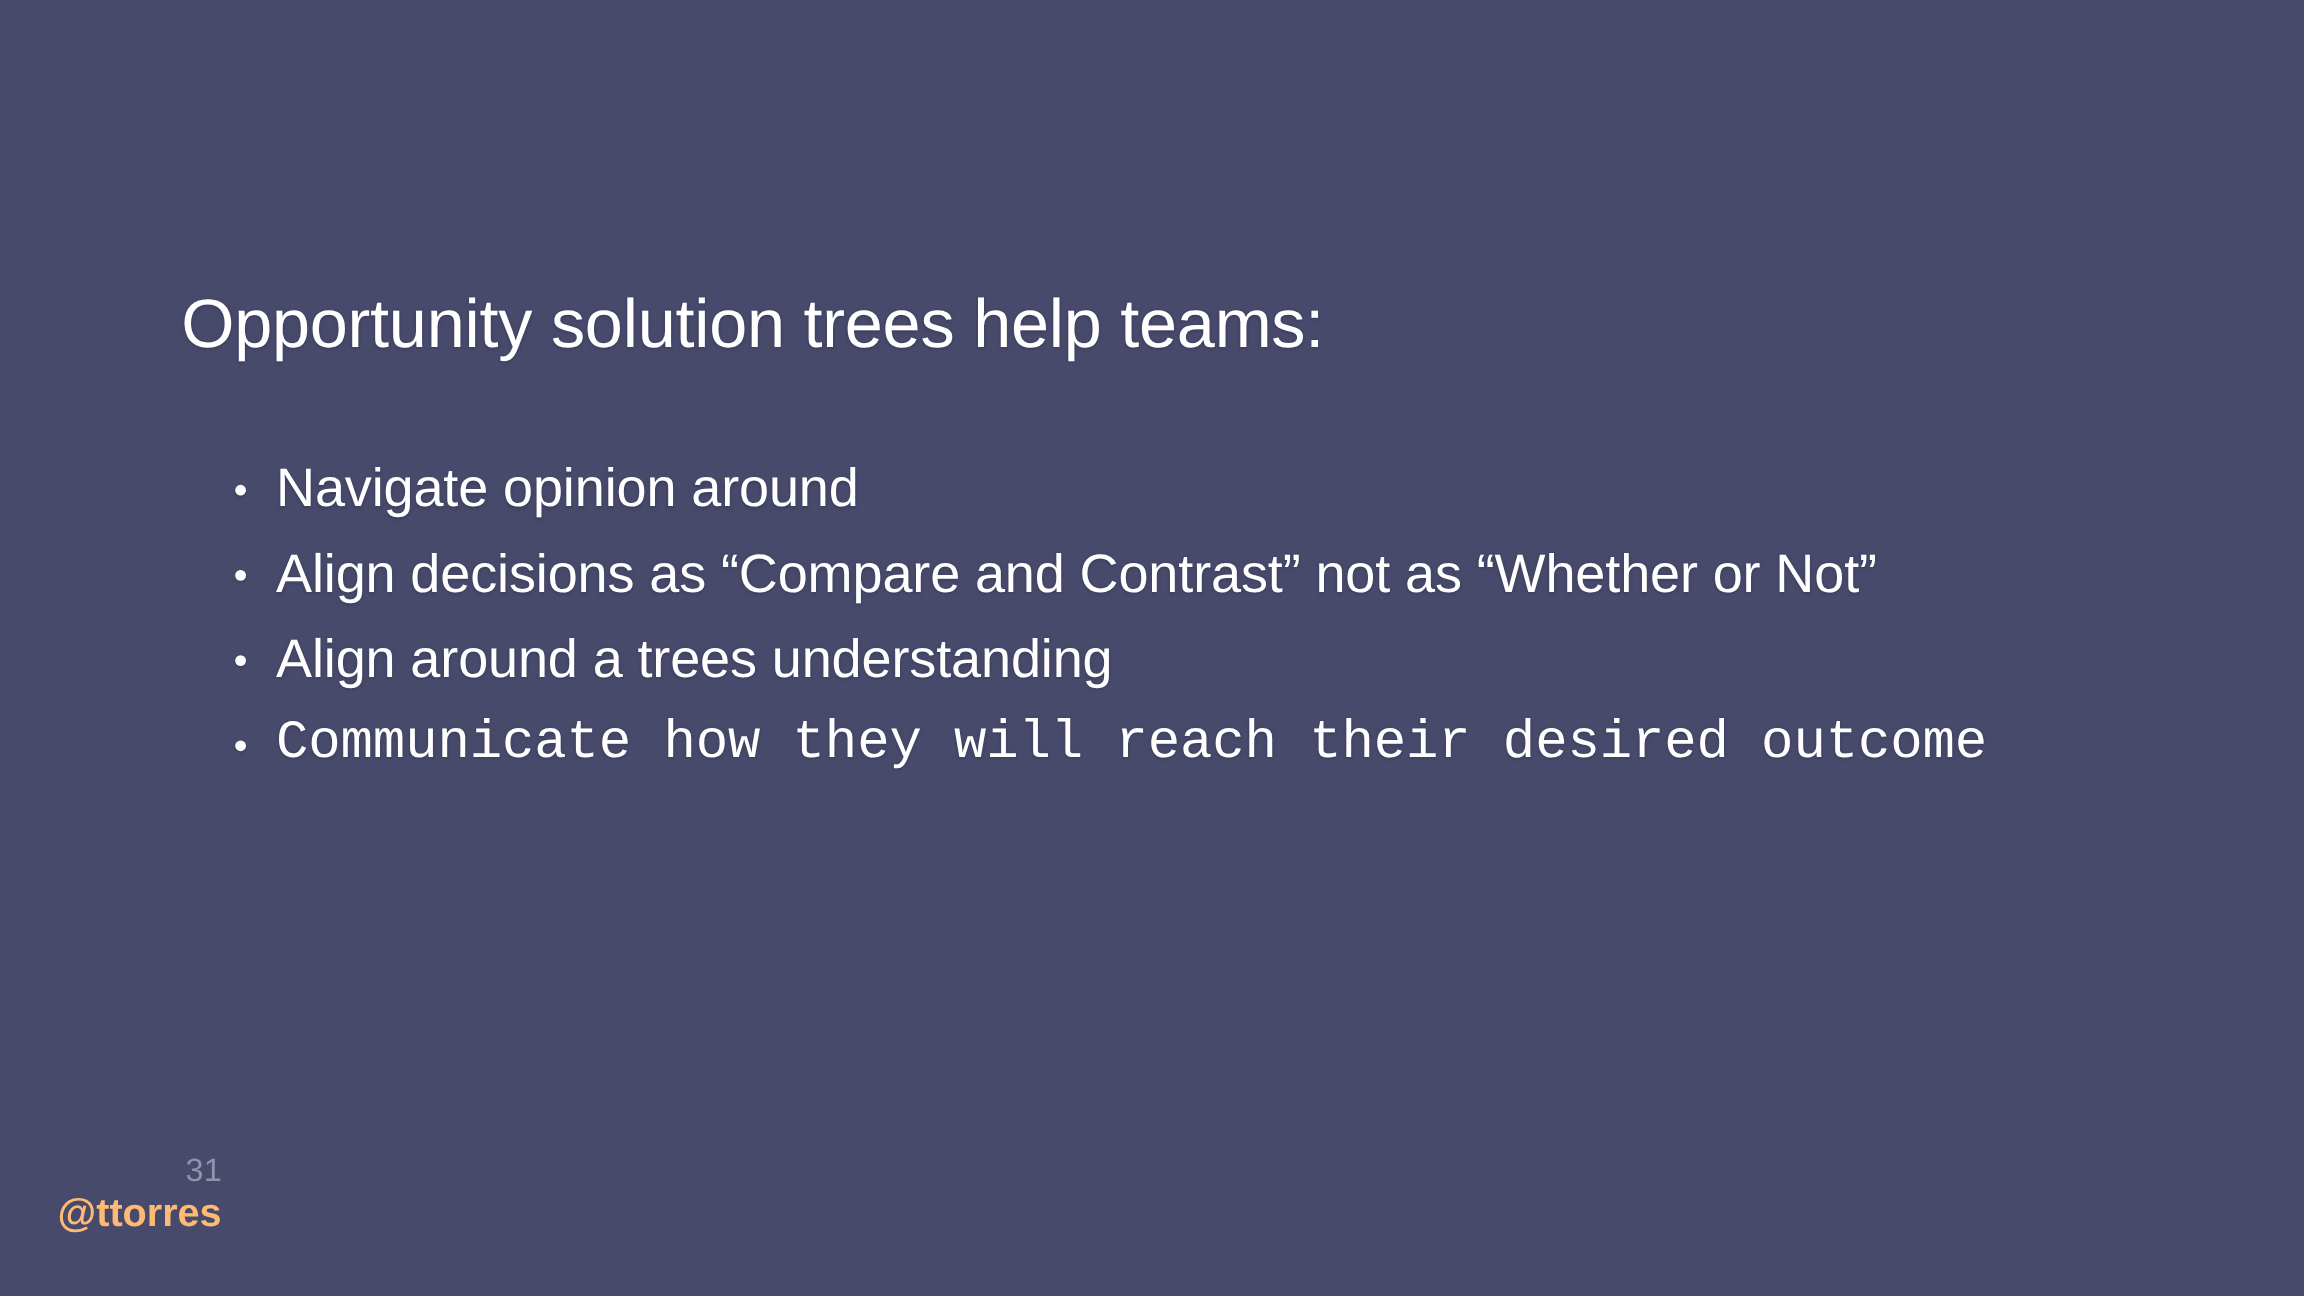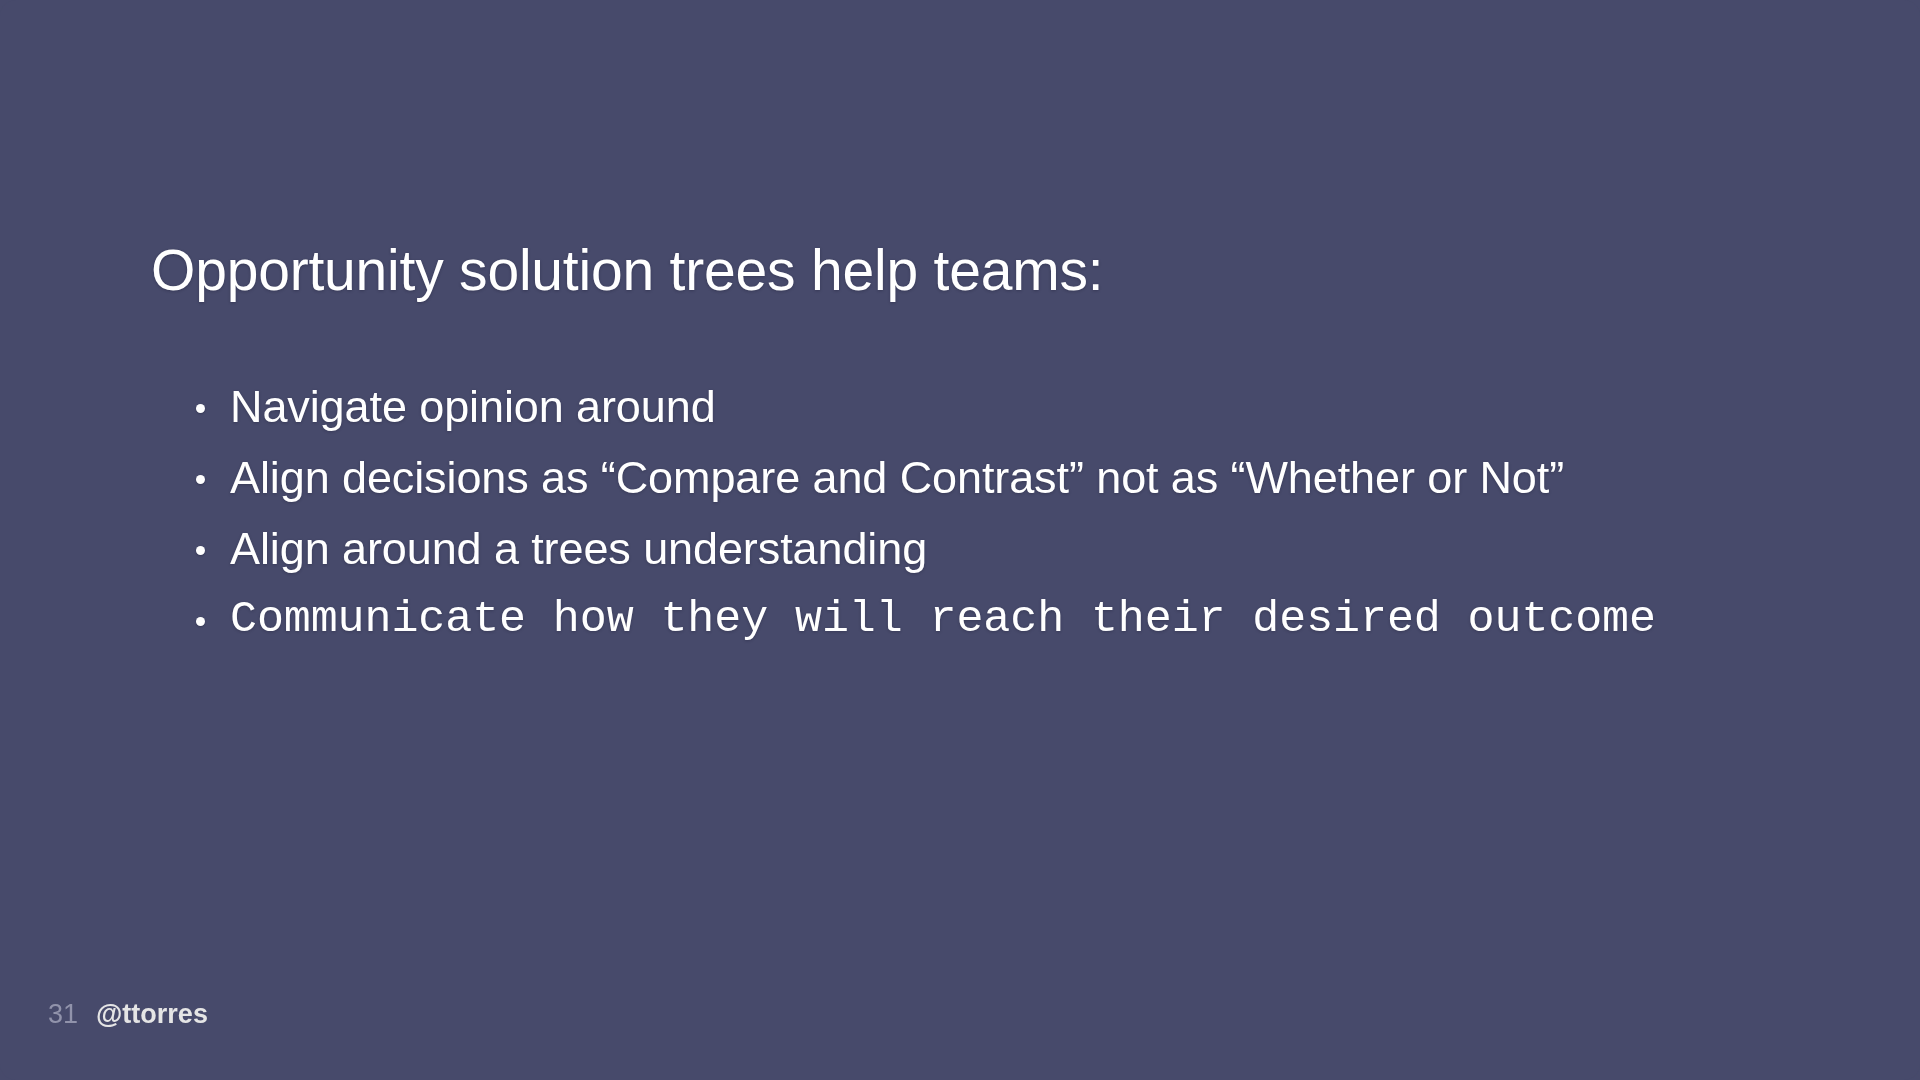--- a/index.html
+++ b/index.html
@@ -81,34 +81,35 @@
     display: block;
   }
 
   
   .footer {
     position: absolute;
     left: 48px;
     bottom: 50px;
     display: flex;
     align-items: flex-end;
-    gap: 18px;
+    gap: 1px;
+    flex-direction: column;
   }
 
   .footer-page-number {
     font-size: 27px;
     font-weight: 400;
     color: #9193ab;
     letter-spacing: 0px;
   }
 
   .footer-handle {
-    font-size: 27px;
+    font-size: 33px;
     font-weight: 700;
-    color: #e5e5e5;
+    color: #fdba74;
     letter-spacing: 0px;
   }
 </style>
 </head>
 <body>
 
 <div class="slide">
 
   <h1 class="slide-title">Opportunity solution trees help teams:</h1>
 

